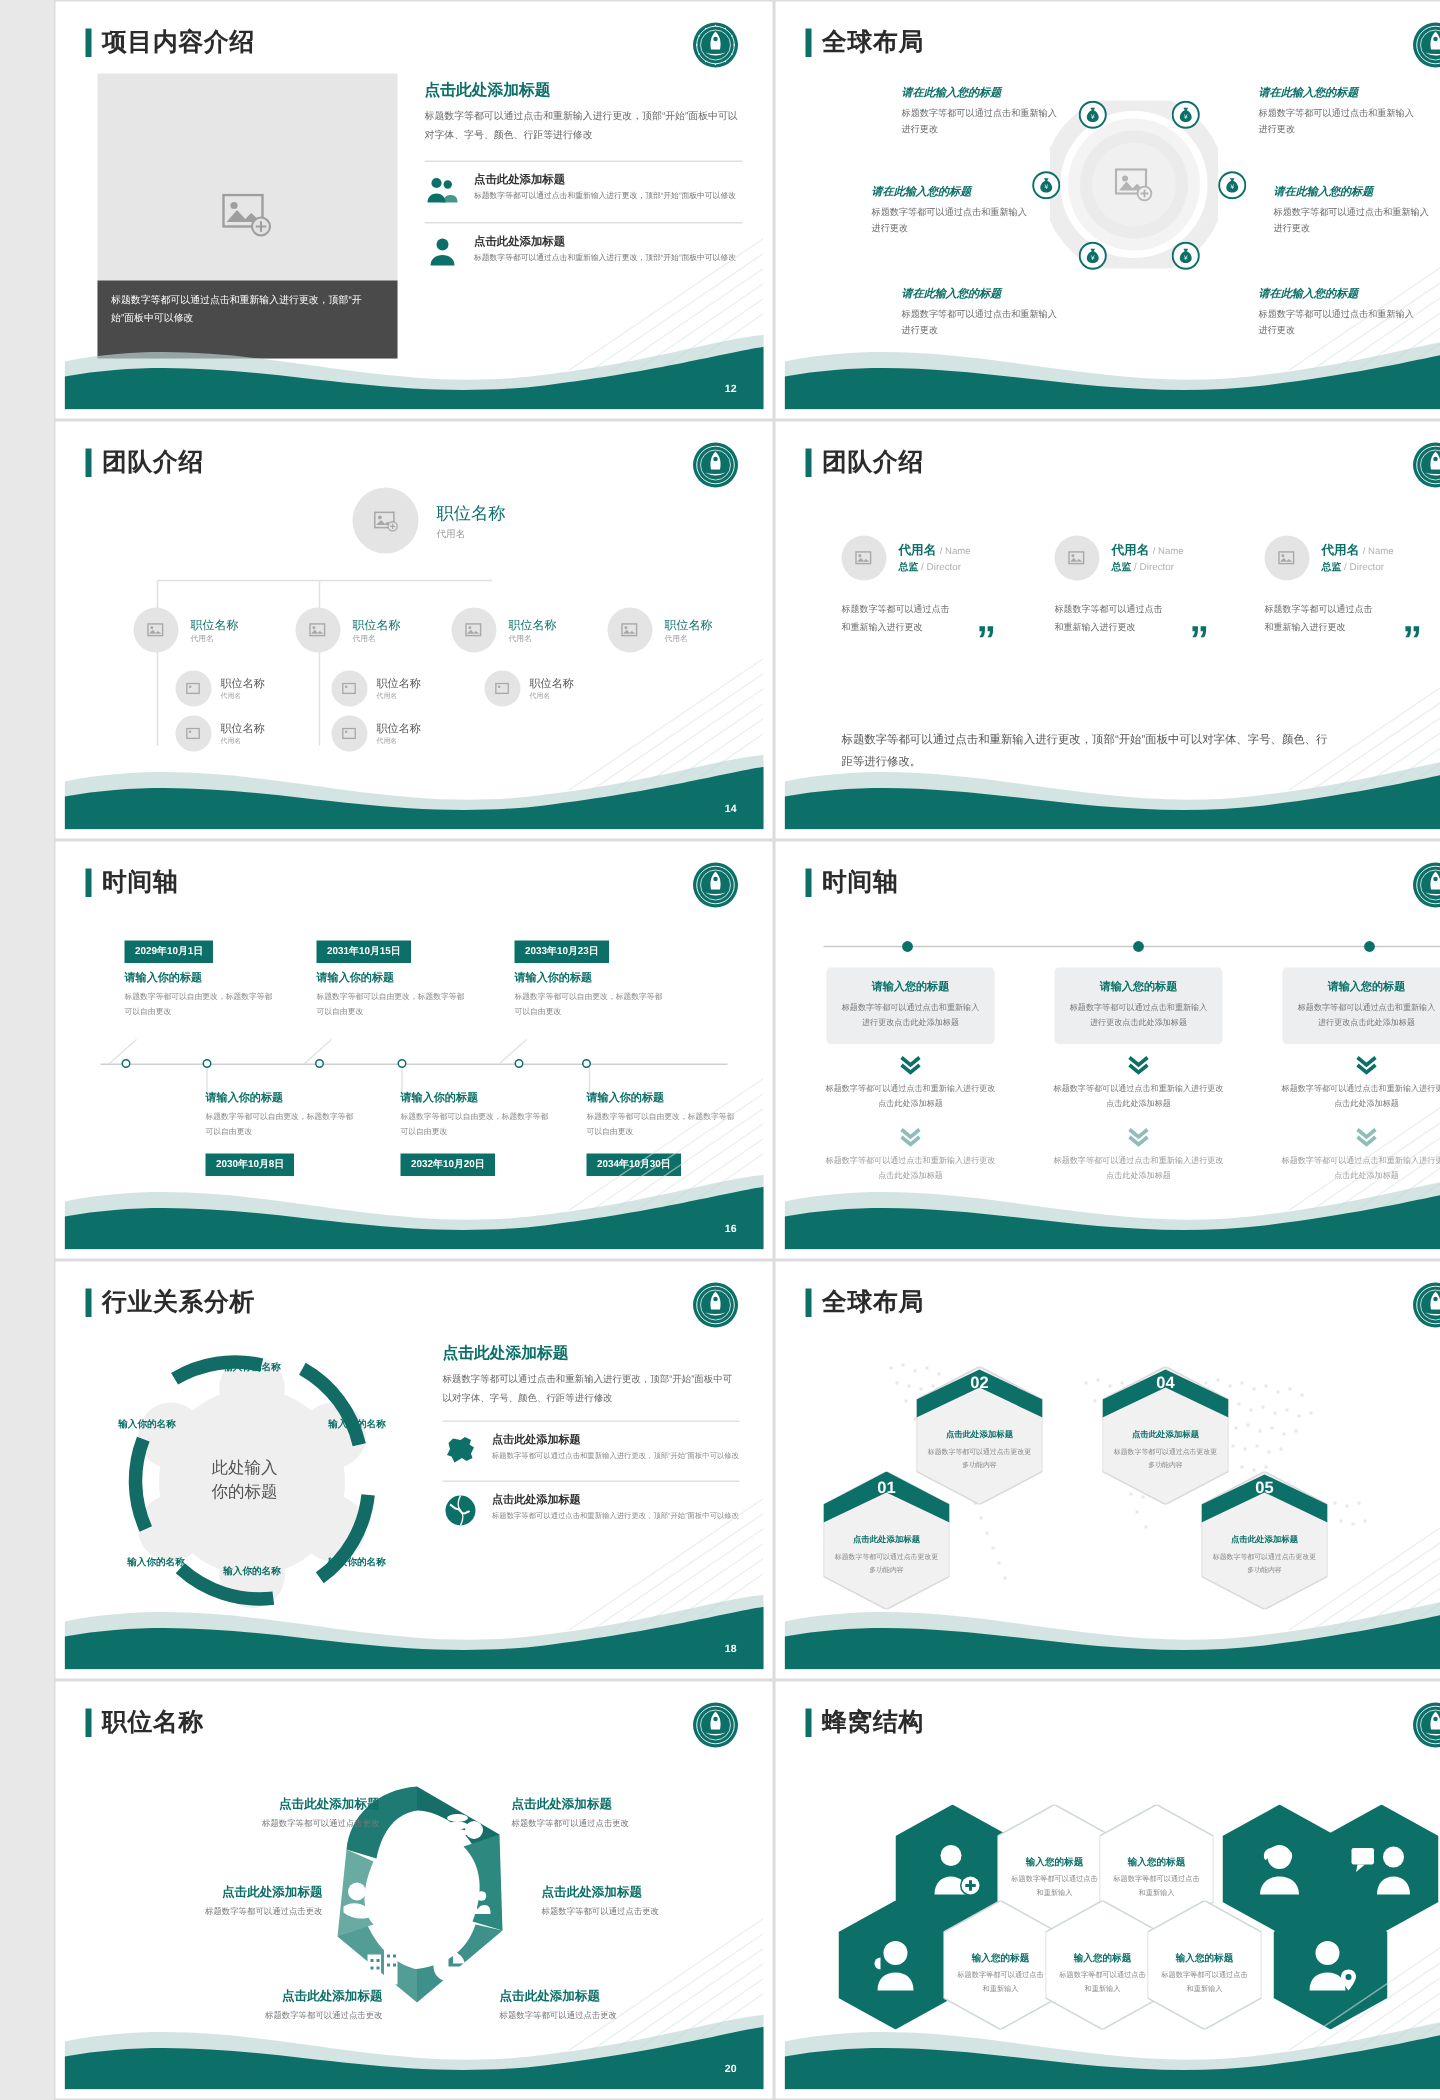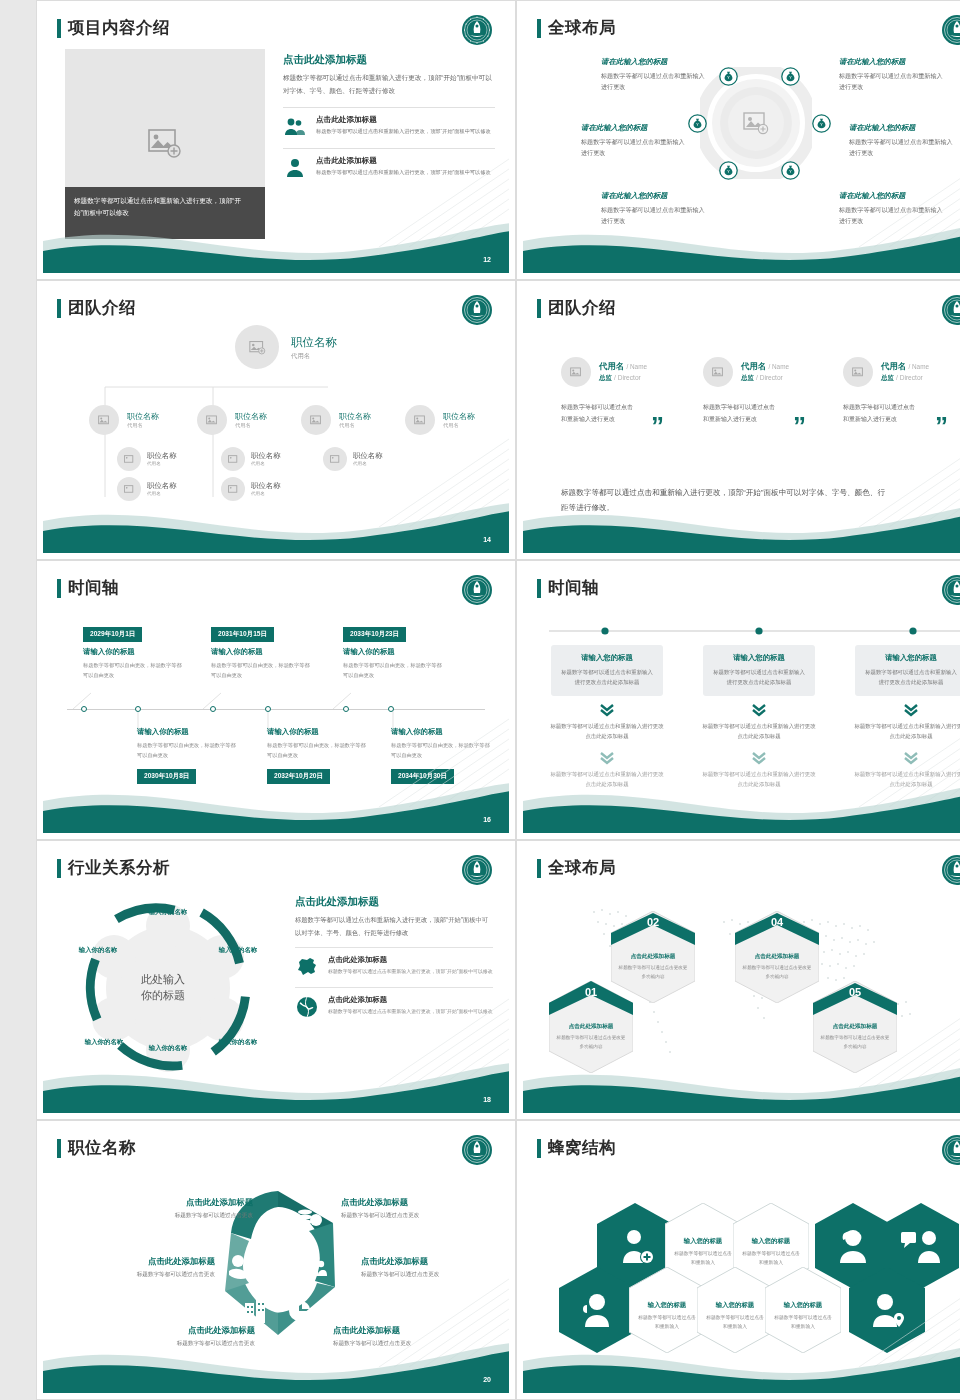--- a/index.html
+++ b/index.html
@@ -940,21 +940,21 @@
   </div>
   <div class="hexcard" style="left:212px;top:66px;">
     <svg viewBox="0 0 84 92" width="84" height="92" style="position:absolute;left:0;top:0;">
             <polygon points="42,0 84,22 84,70 42,92 0,70 0,22" fill="#f1f1f1" stroke="#dadada" stroke-width="1"></polygon>
             <path d="M0 22 L42 2 L84 22 L84 34 L42 14 L0 34Z" fill="#0d7068"></path>
           </svg>
     <div class="num">04</div>
     <div class="ht">点击此处添加标题</div>
     <div class="hd">标题数字等都可以通过点击更改更多功能内容</div>
   </div>
-  <div class="hexcard" style="left:290px;top:136px;">
+  <div class="hexcard" style="left:278px;top:136px;">
     <svg viewBox="0 0 84 92" width="84" height="92" style="position:absolute;left:0;top:0;">
             <polygon points="42,0 84,22 84,70 42,92 0,70 0,22" fill="#f1f1f1" stroke="#dadada" stroke-width="1"></polygon>
             <path d="M0 22 L42 2 L84 22 L84 34 L42 14 L0 34Z" fill="#0d7068"></path>
           </svg>
     <div class="num">05</div>
     <div class="ht">点击此处添加标题</div>
     <div class="hd">标题数字等都可以通过点击更改更多功能内容</div>
   </div>
 
   <svg class="diag" viewBox="0 0 170 110">

